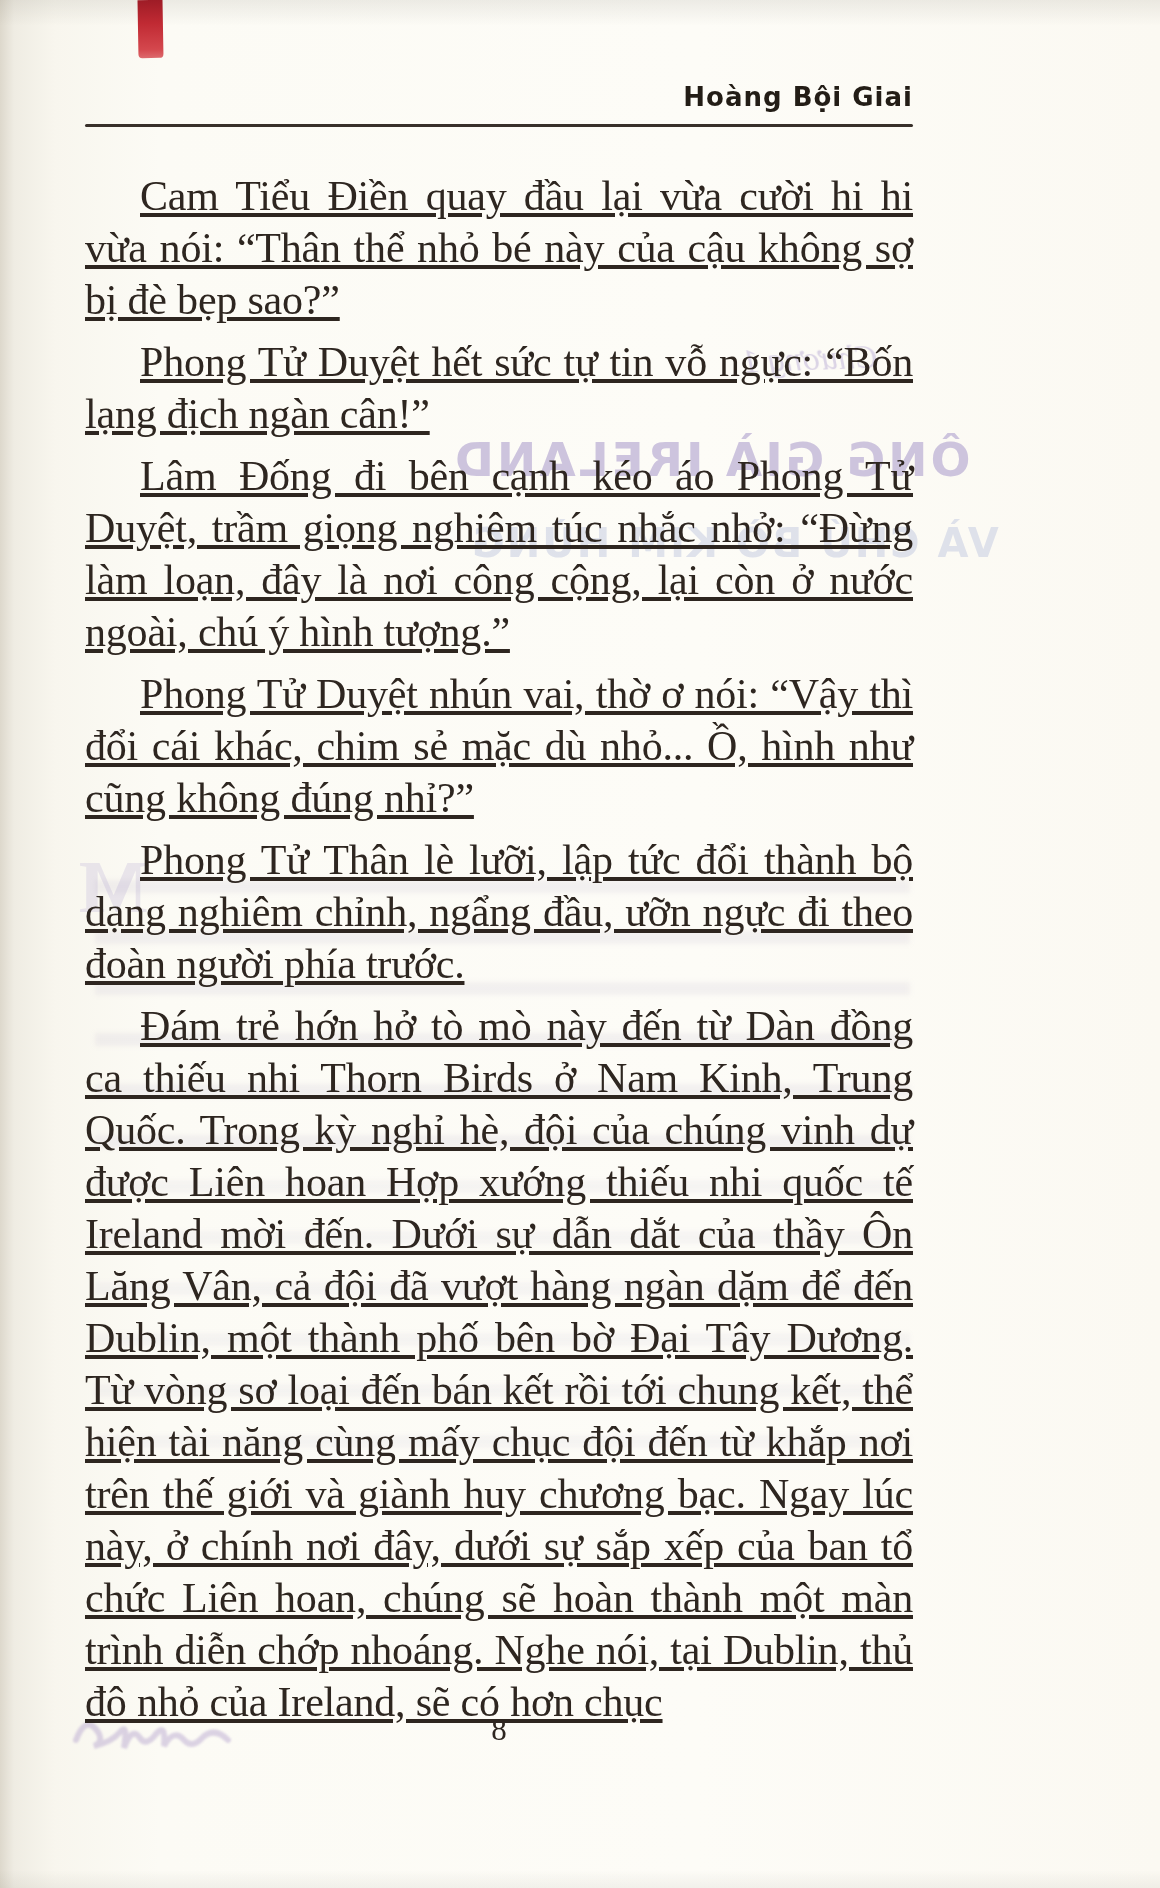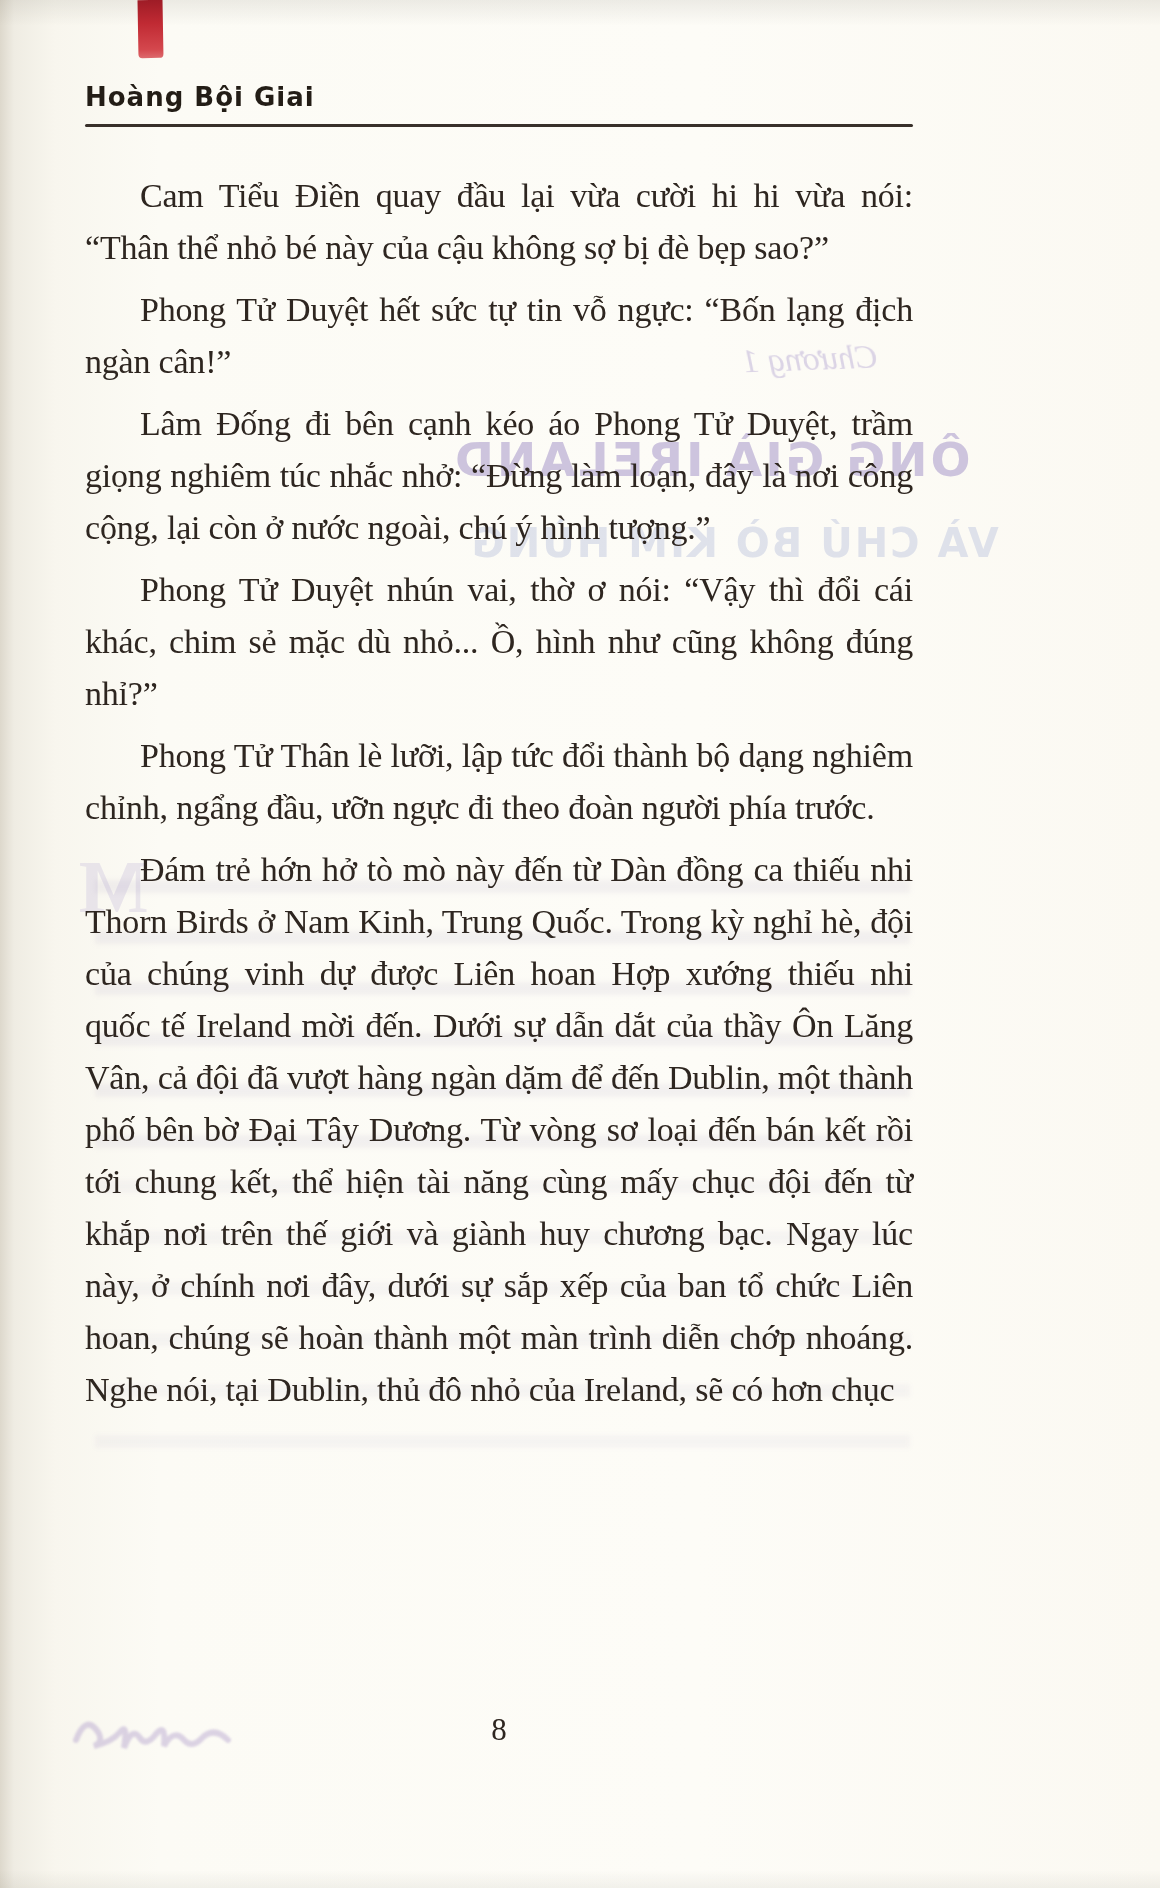--- a/index.html
+++ b/index.html
@@ -47,21 +47,21 @@
     border-radius: 0 0 4px 4px;
     transform: rotate(-1deg);
     z-index: 5;
   }
 
   .running-head {
     position: absolute;
     top: 82px;
     left: 85px;
     width: 828px;
-    text-align: left;
+    text-align: right;
     font-family: "DejaVu Sans", sans-serif;
     font-weight: bold;
     font-size: 26px;
     letter-spacing: 1px;
     color: #231d16;
     z-index: 3;
   }
   .head-rule {
     position: absolute;
     top: 124px;
@@ -71,26 +71,27 @@
     background: #38302a;
     border-radius: 2px;
     z-index: 3;
   }
 
   .body-text {
     position: absolute;
     top: 170px;
     left: 85px;
     width: 828px;
-    font-size: 34px;
+    font-size: 42px;
     line-height: 52px;
     letter-spacing: -0.2px;
     color: #2e2620;
     text-align: justify;
     z-index: 3;
+    text-decoration: underline;
   }
   .body-text p {
     margin: 0 0 10px 0;
     text-indent: 55px;
   }
 
   .page-number {
     position: absolute;
     top: 1712px;
     left: 85px;

